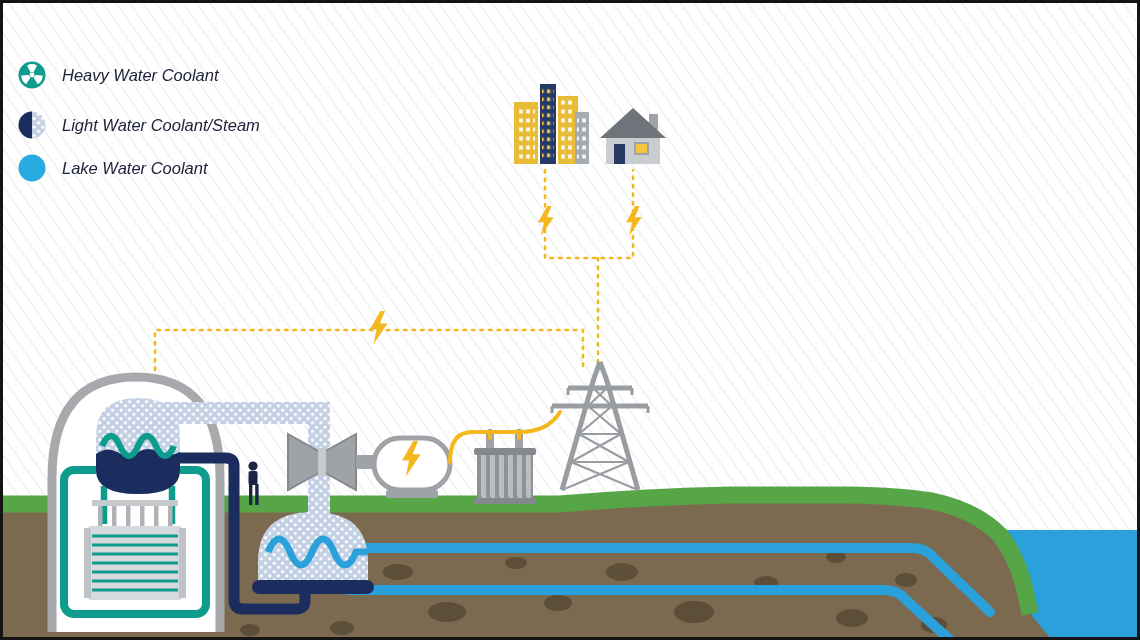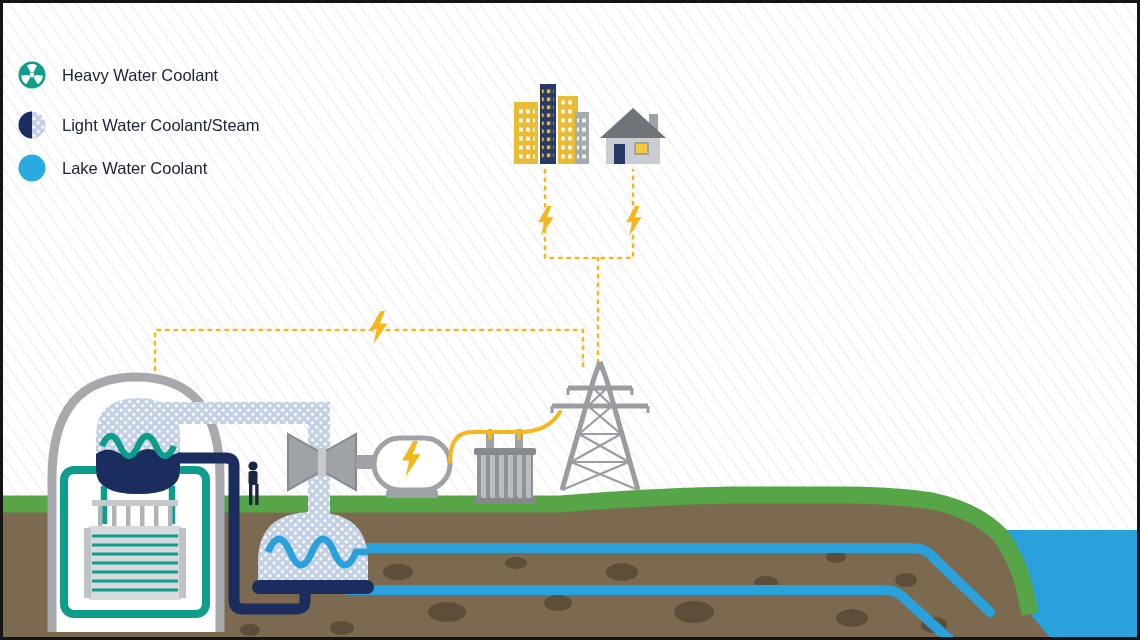--- a/index.html
+++ b/index.html
@@ -1,16 +1,16 @@
 <!DOCTYPE html>
 <html><head>
 <meta charset="utf-8">
 <style>
   html,body{margin:0;padding:0;background:#ffffff;}
-  .stage{position:relative;width:1140px;height:640px;overflow:hidden;}
+  .stage{position:relative;width:1140px;height:640px;overflow:hidden;font-style:italic;}
   svg{display:block;}
   .legend-text{font-family:"Liberation Sans",sans-serif;font-size:16.5px;font-weight:500;fill:#20243B;}
 </style>
 </head>
 <body>
 
 <div class="stage">
 <svg width="1140" height="640" viewBox="0 0 1140 640">
   <defs>
     <pattern id="hatch" width="11" height="11" patternUnits="userSpaceOnUse" patternTransform="rotate(-35)">

